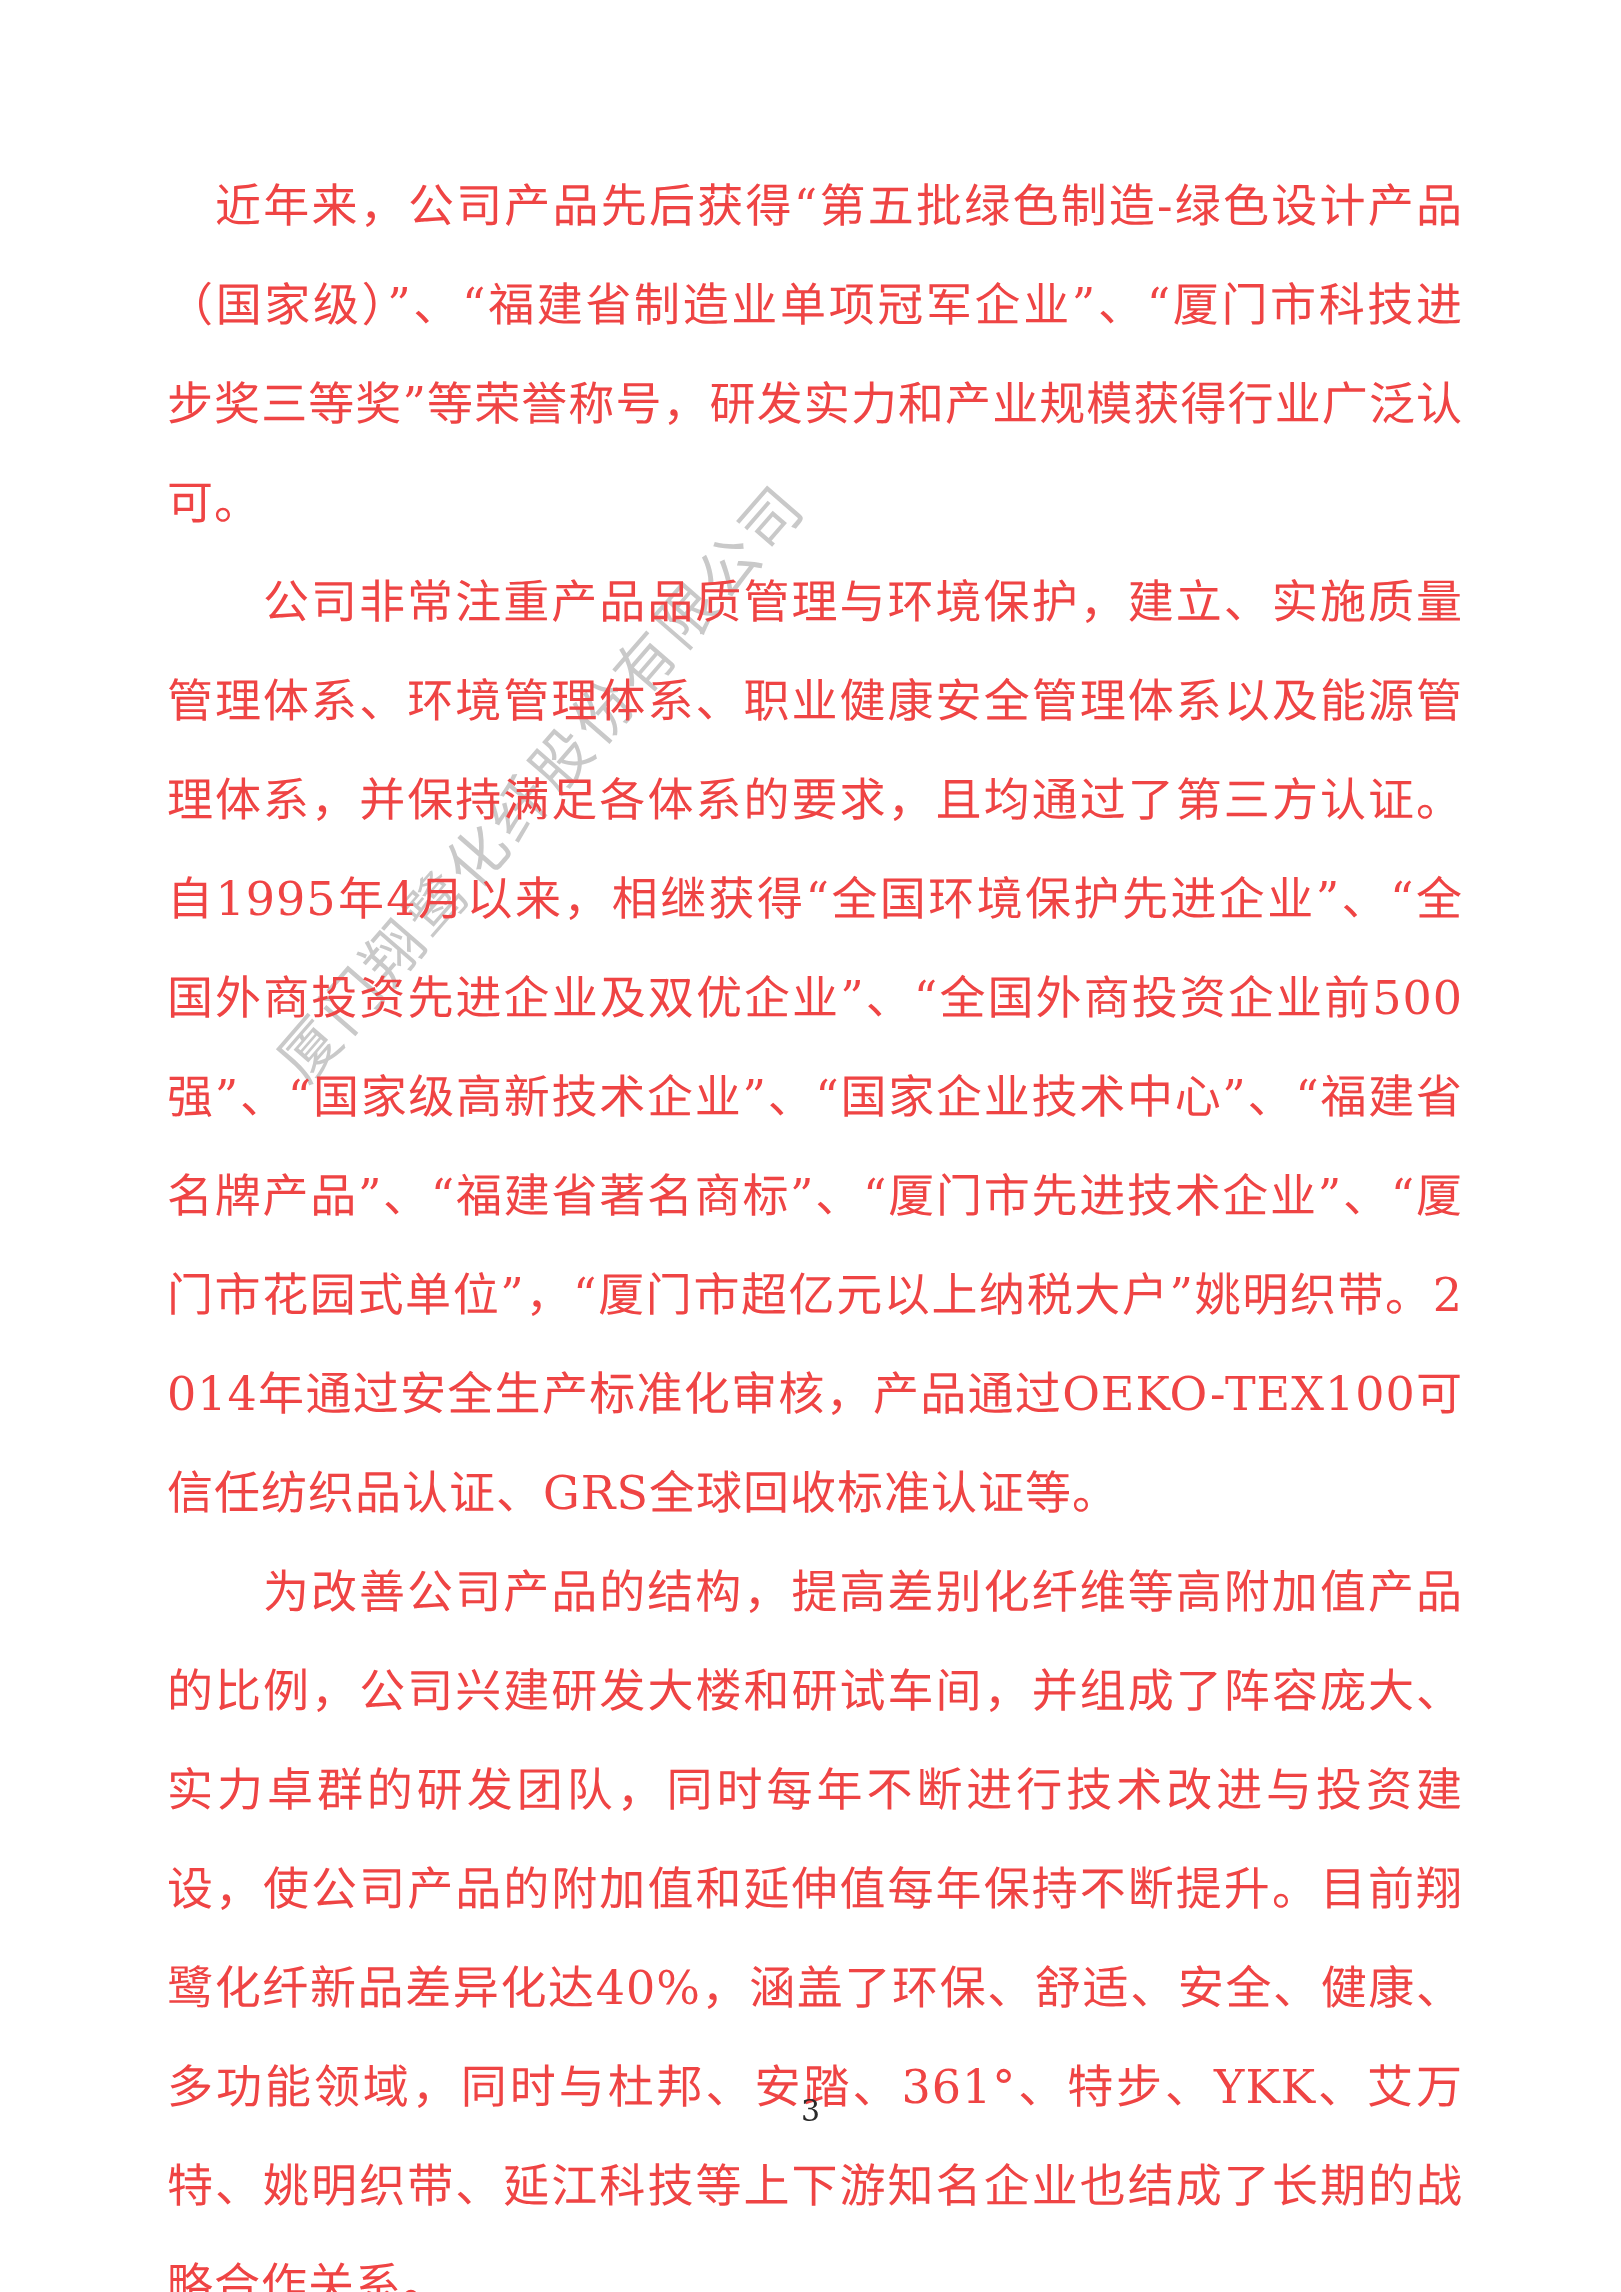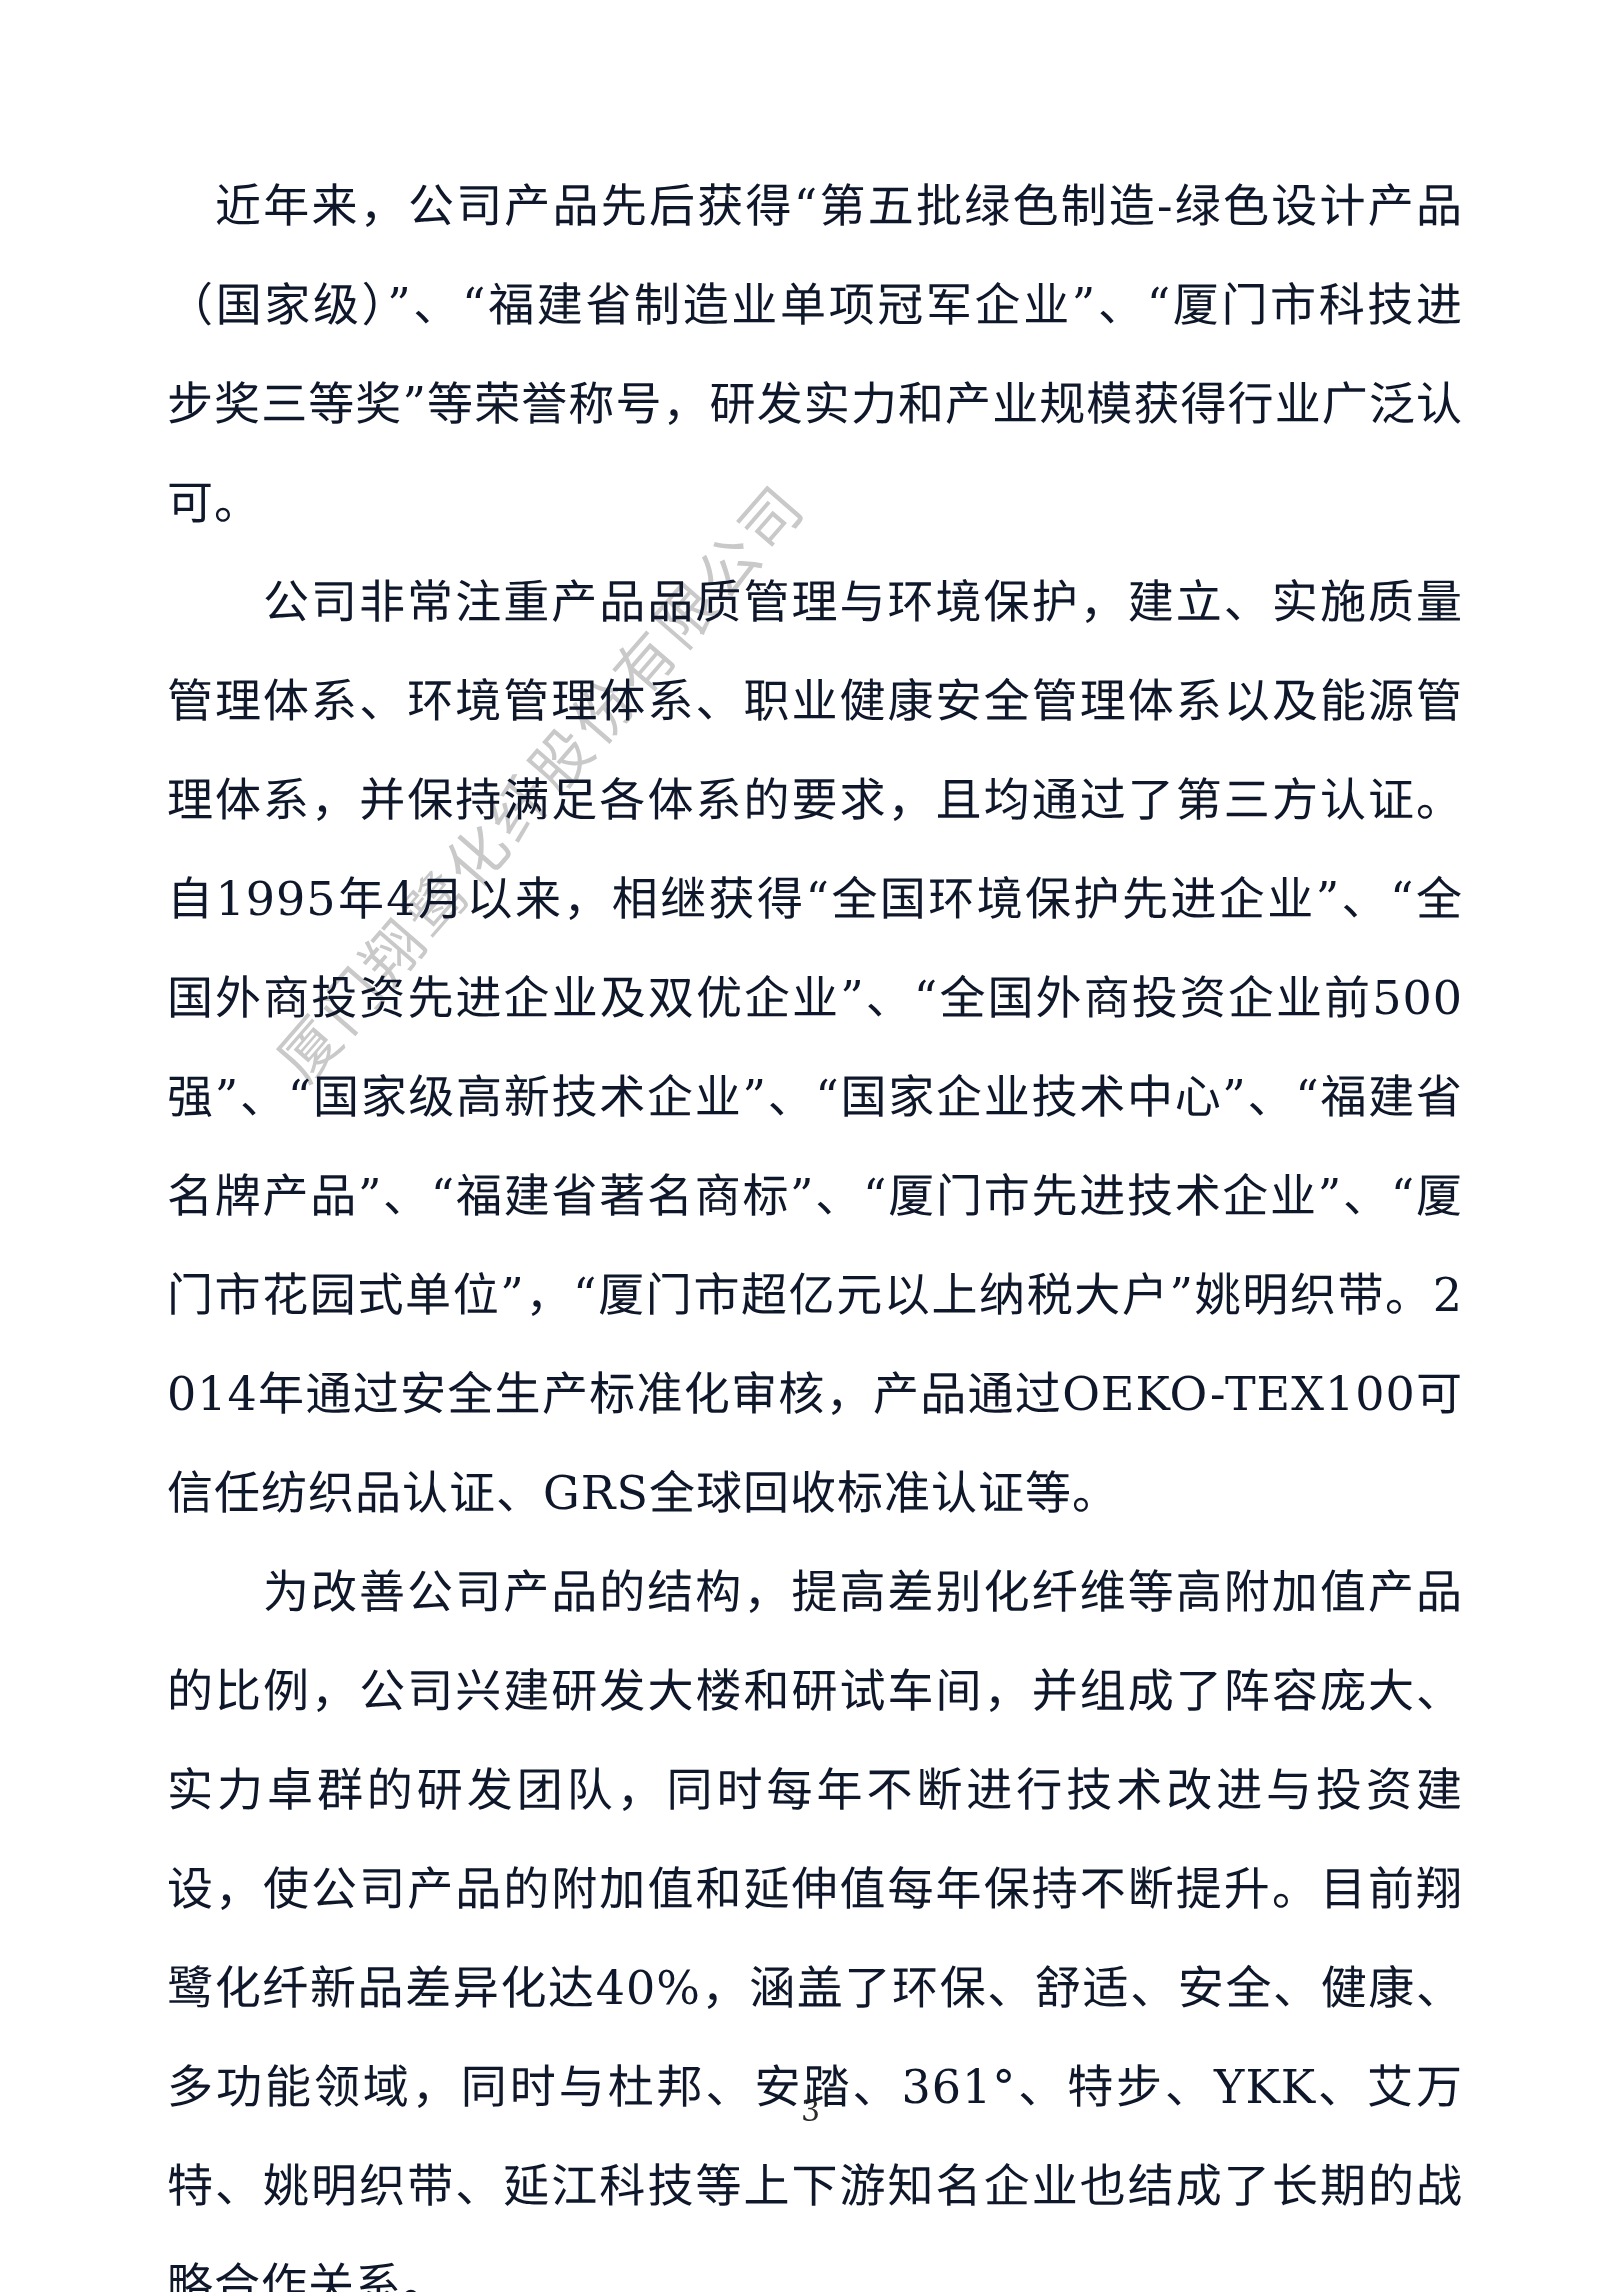--- a/index.html
+++ b/index.html
@@ -20,21 +20,21 @@
     position: absolute;
     left: 167px;
     top: 157px;
     width: 1296px;
   }
   .content p {
     margin: 0;
     padding: 0;
     font-size: 46px;
     line-height: 99px;
-    color: #0f172a;
+    color: #ef4444;
     text-align: justify;
     text-justify: inter-character;
     letter-spacing: 1px;
     word-break: break-all;
   }
   .indent-1 { text-indent: 48px; }
   .indent-2 { text-indent: 96px; }
   .watermark {
     position: absolute;
     left: 127px;

